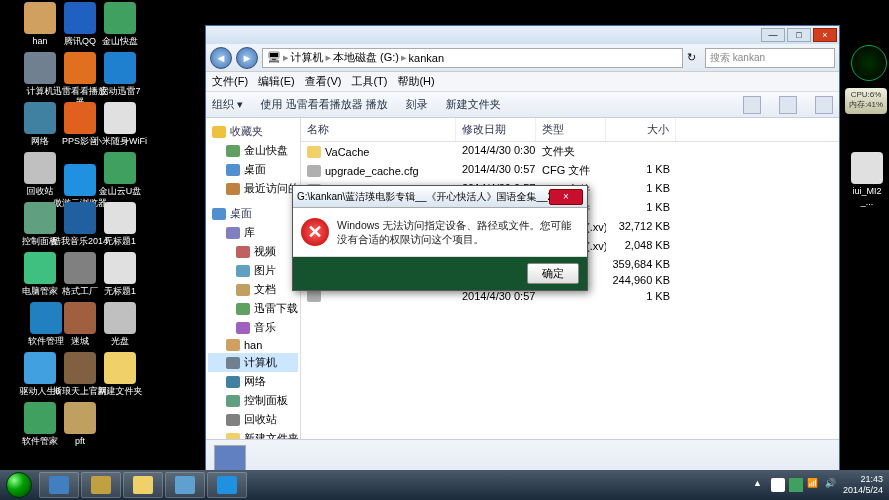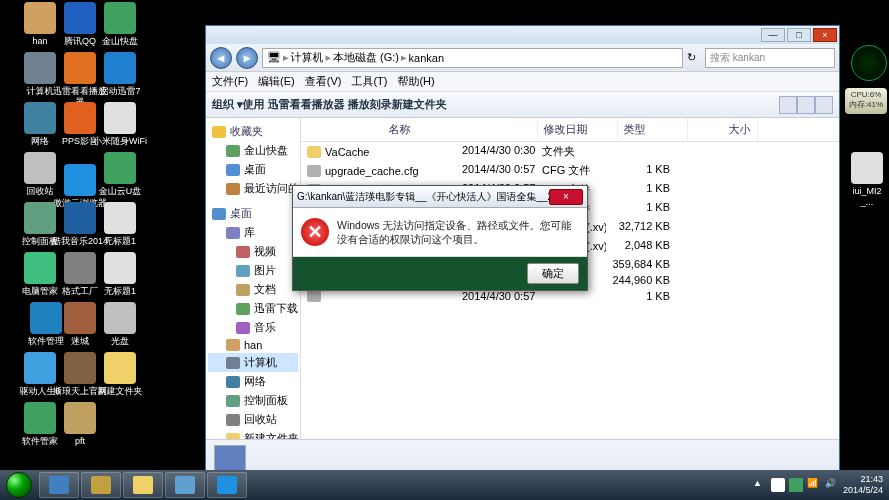--- a/index.html
+++ b/index.html
@@ -20,21 +20,21 @@
 .addr { height:28px; background:linear-gradient(#f0f4fa,#e0e8f2); display:flex; align-items:center; padding:0 4px; gap:4px; font-size:11px; border-bottom:1px solid #ccc; }
 .navbtn { width:22px; height:22px; background:radial-gradient(#a0c8f0,#4070b0); border-radius:50%; border:1px solid #305080; color:#fff; font-size:11px; display:flex; align-items:center; justify-content:center; cursor:pointer; }
 .crumb { flex:1; background:#fff; border:1px solid #aaa; height:20px; display:flex; align-items:center; padding:0 4px; gap:2px; }
 .crumb span { font-size:11px; }
 .crumb .sep { color:#888; }
 .search { width:130px; background:#fff; border:1px solid #aaa; height:20px; font-size:10px; color:#888; padding:0 4px; display:flex; align-items:center; }
 
 .menubar { height:20px; background:#f4f6fa; display:flex; align-items:center; padding:0 6px; gap:10px; font-size:11px; border-bottom:1px solid #ddd; }
 .menubar span { cursor:pointer; }
 
-.toolbar { height:26px; background:linear-gradient(#f8fafd,#e6ecf4); display:flex; align-items:center; padding:0 6px; gap:0; font-size:11px; color:#234; border-bottom:1px solid #ccd;font-weight:bold; }
+.toolbar { height:26px; background:linear-gradient(#f8fafd,#e6ecf4); display:flex; align-items:center; padding:0 6px; gap:18px; font-size:11px; color:#234; border-bottom:1px solid #ccd; }
 .toolbar span { cursor:pointer; }
 .toolbar .sp { flex:1; }
 .toolbar .vb { width:18px; height:18px; background:#dde6f0; border:1px solid #aac; cursor:pointer; }
 
 .body { flex:1; display:flex; overflow:hidden; }
 .nav { width:95px; background:#fff; border-right:1px solid #ddd; font-size:11px; padding:4px 2px; overflow:hidden; }
 .ng { margin-bottom:6px; }
 .ng .gh { color:#335; padding:2px 4px; display:flex; align-items:center; gap:4px; cursor:pointer; }
 .ng .gi { padding:2px 4px 2px 18px; display:flex; align-items:center; gap:4px; cursor:pointer; white-space:nowrap; overflow:hidden; }
 .ng .gi.sel { background:#cde6ff; }
@@ -42,21 +42,21 @@
 .ico.fav{background:#f0c040;border-radius:2px;} .ico.dsk{background:#5090d0;border-radius:2px;}
 .ico.dl{background:#60a060;border-radius:2px;} .ico.rec{background:#c08040;border-radius:2px;}
 .ico.lib{background:#8080c0;border-radius:2px;} .ico.vid{background:#c06060;border-radius:2px;}
 .ico.pic{background:#60a0c0;border-radius:2px;} .ico.doc{background:#c0a060;border-radius:2px;}
 .ico.mus{background:#a060c0;border-radius:2px;} .ico.usr{background:#d0a060;border-radius:2px;}
 .ico.pc{background:#708090;border-radius:2px;} .ico.net{background:#4080a0;border-radius:2px;}
 .ico.cp{background:#60a080;border-radius:2px;} .ico.bin{background:#808080;border-radius:2px;}
 .ico.fld{background:#f0d068;border-radius:2px;}
 
 .files { flex:1; background:#fff; font-size:11px; overflow:auto; }
-.fhdr { display:flex; border-bottom:1px solid #e0e0e0; color:#335; position:sticky; top:0; background:#fff;justify-content:center; }
+.fhdr { display:flex; border-bottom:1px solid #e0e0e0; color:#335; position:sticky; top:0; background:#fff; }
 .fhdr div { padding:4px 6px; border-right:1px solid #eee; cursor:pointer; }
 .fn{width:155px;} .fd{width:80px;} .ft{width:70px;} .fs{width:70px;text-align:right;}
 .frow { display:flex; padding:1px 0; cursor:pointer; }
 .frow div { padding:1px 6px; white-space:nowrap; overflow:hidden; }
 .frow .fn { display:flex; align-items:center; gap:4px; }
 .fic { width:14px; height:12px; background:#f0d068; border-radius:2px; flex-shrink:0; }
 .fic.cfg{background:#b0b0b0;} .fic.xv{background:#6080c0;}
 
 .status { height:40px; background:linear-gradient(#f0f4fa,#e4eaf2); border-top:1px solid #ccd; display:flex; align-items:center; padding:0 8px; gap:10px; font-size:10px; color:#335; }
 .status .thumb { width:32px; height:30px; background:#6080c0; border:1px solid #aaa; }

